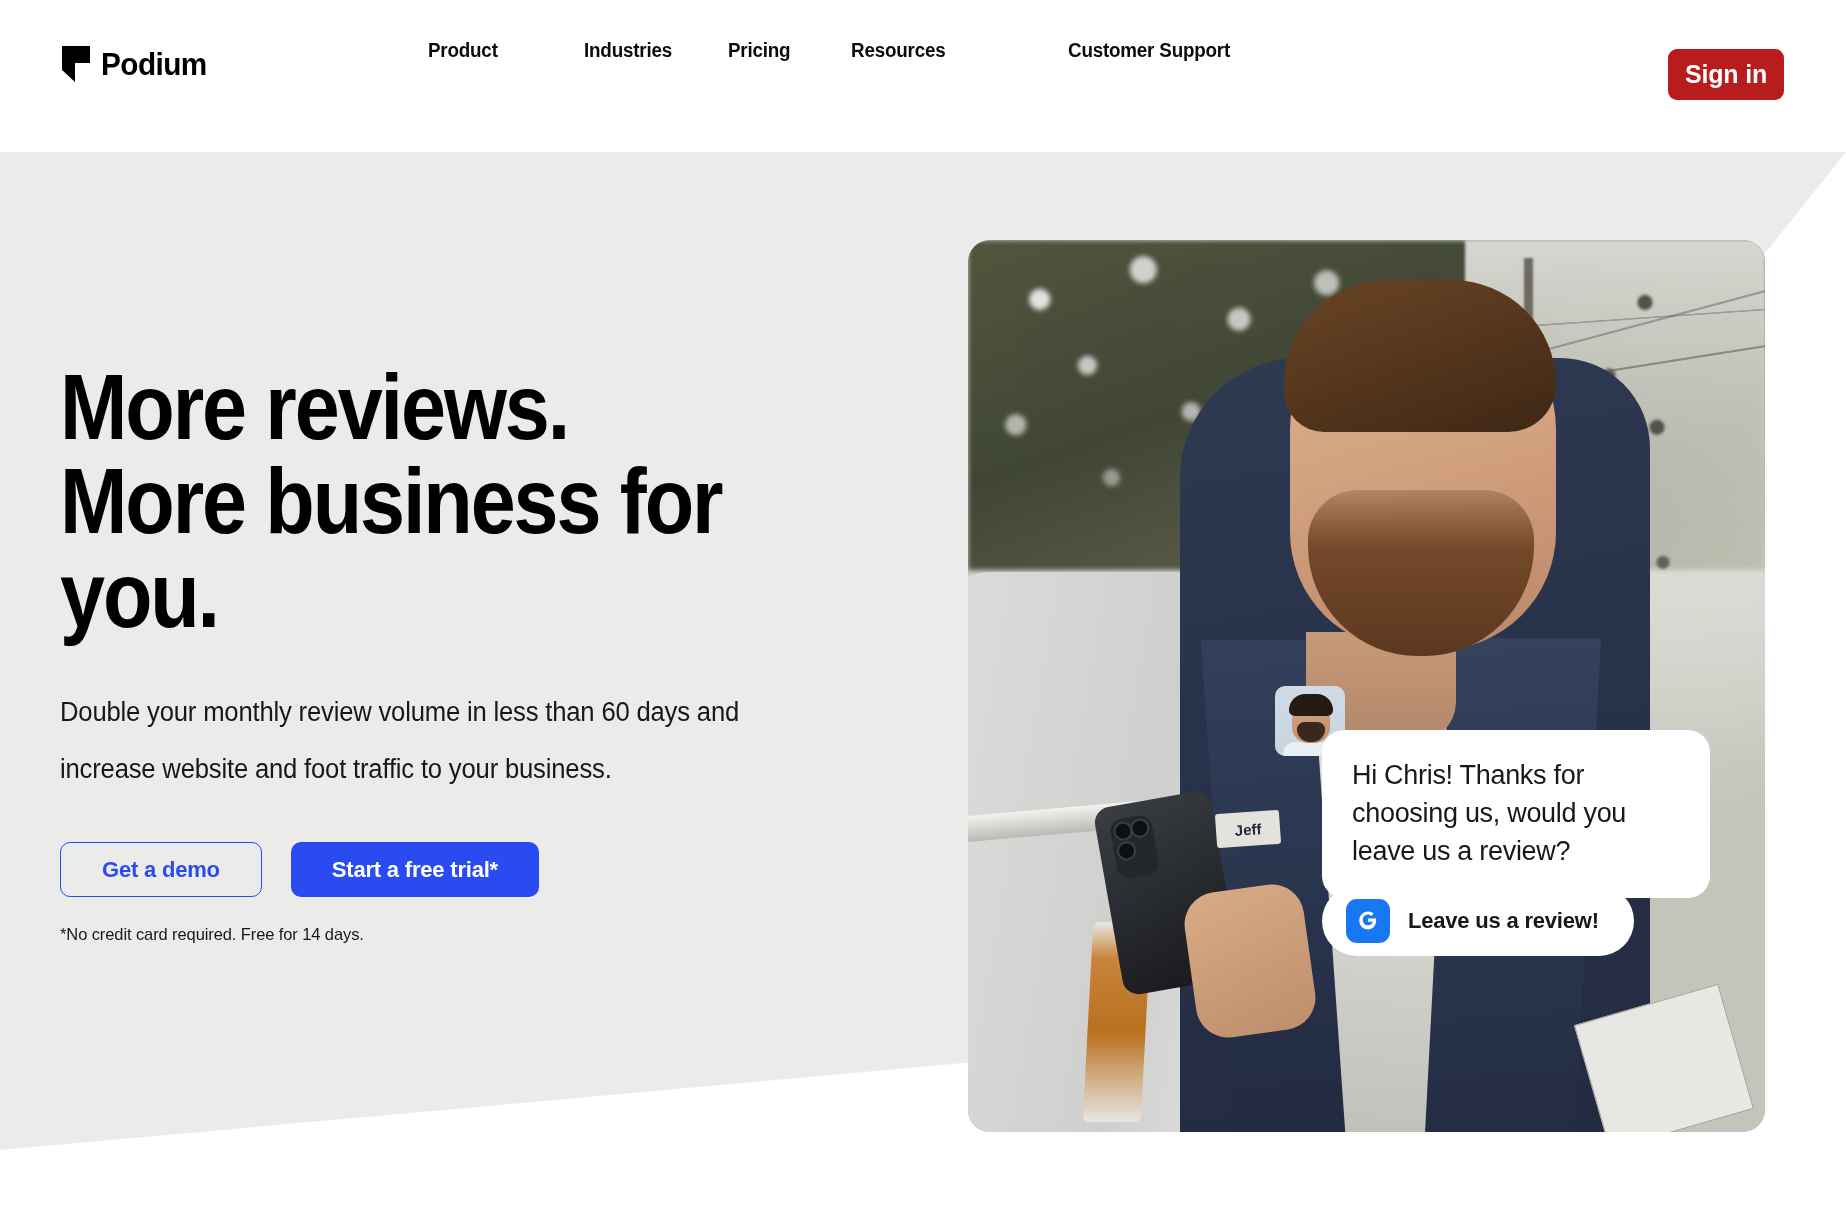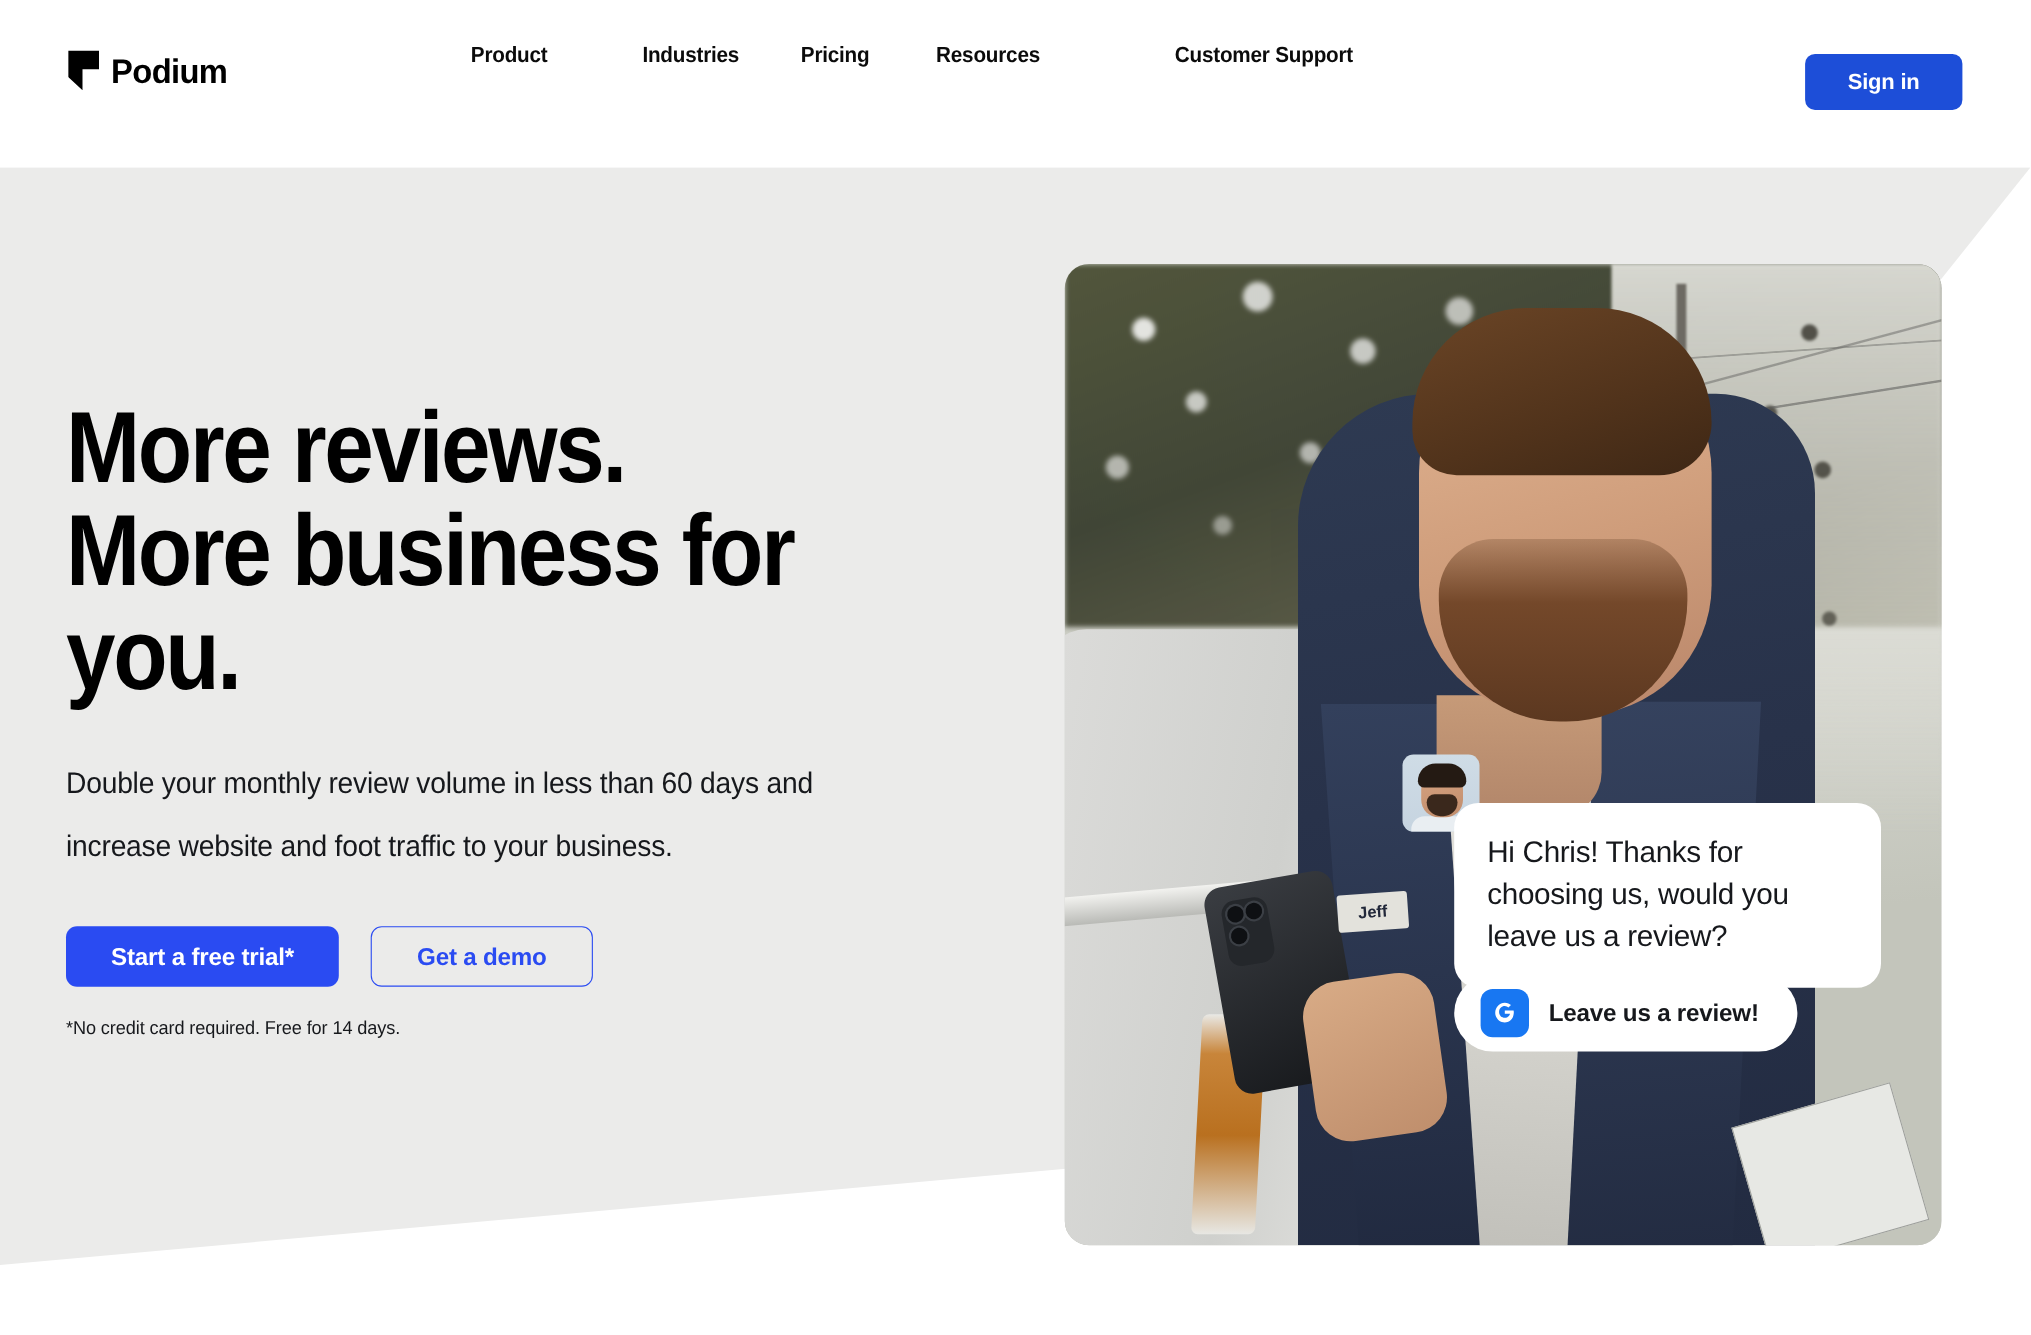--- a/index.html
+++ b/index.html
@@ -90,24 +90,24 @@
     border: none;
     border-radius: 9px;
     font-family: "Liberation Sans", sans-serif;
     font-weight: 700;
     cursor: pointer;
     white-space: nowrap;
     letter-spacing: -0.2px;
     line-height: 1;
   }
   .btn-signin {
-    background: #1d4ed8;
+    background: #b91c1c;
     color: #ffffff;
-    font-size: 20px;
-    padding: 0 39px;
+    font-size: 25px;
+    padding: 0 17px;
     height: 51px;
   }
   .btn-trial-nav {
     background: #2a4bf2;
     color: #ffffff;
     font-size: 20px;
     padding: 0 32px;
     height: 51px;
   }
 
@@ -530,22 +530,22 @@
   <div class="hero-left">
     <h1 class="headline">
       <span>More reviews.</span><br>
       <span>More business for</span><br>
       <span>you.</span>
     </h1>
 
     <p class="subhead">Double your monthly review volume in less than 60 days and increase website and foot traffic to your business.</p>
 
     <div class="cta-row">
+      <button class="btn btn-demo">Get a demo</button>
       <button class="btn btn-trial-hero">Start a free trial*</button>
-      <button class="btn btn-demo">Get a demo</button>
     </div>
 
     <p class="disclaimer">*No credit card required. Free for 14 days.</p>
   </div>
 
   <div class="hero-photo">
     <div class="ph-sky"></div>
     <div class="ph-foliage"></div>
     <div class="ph-branch-r"></div>
     <div class="ph-wires"></div>

